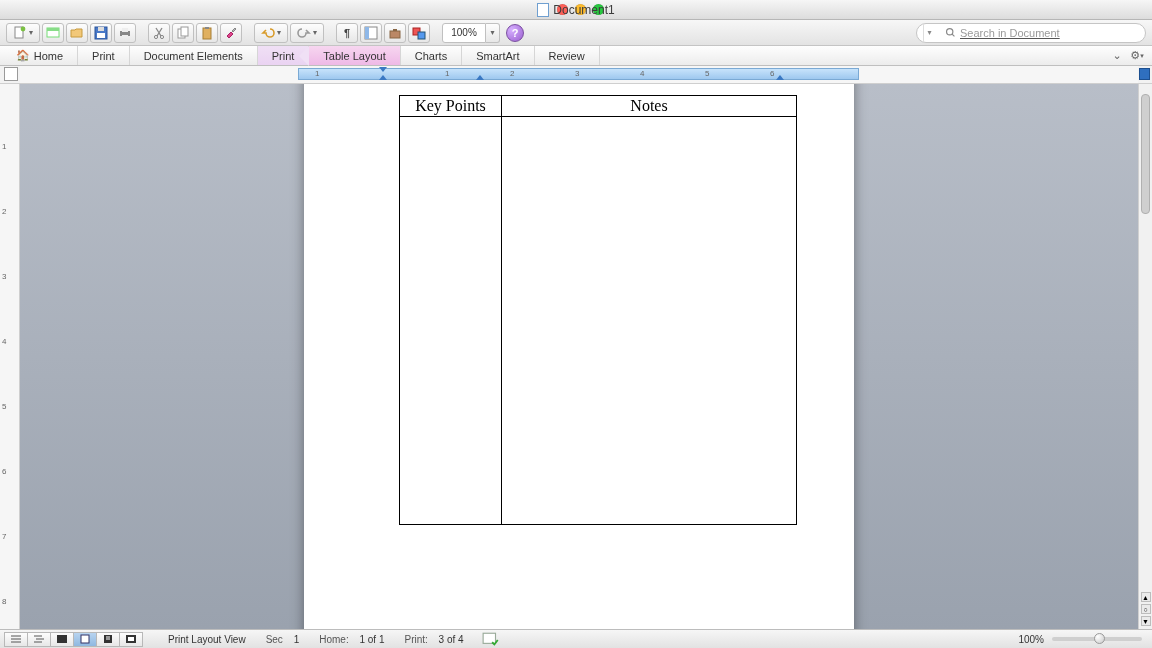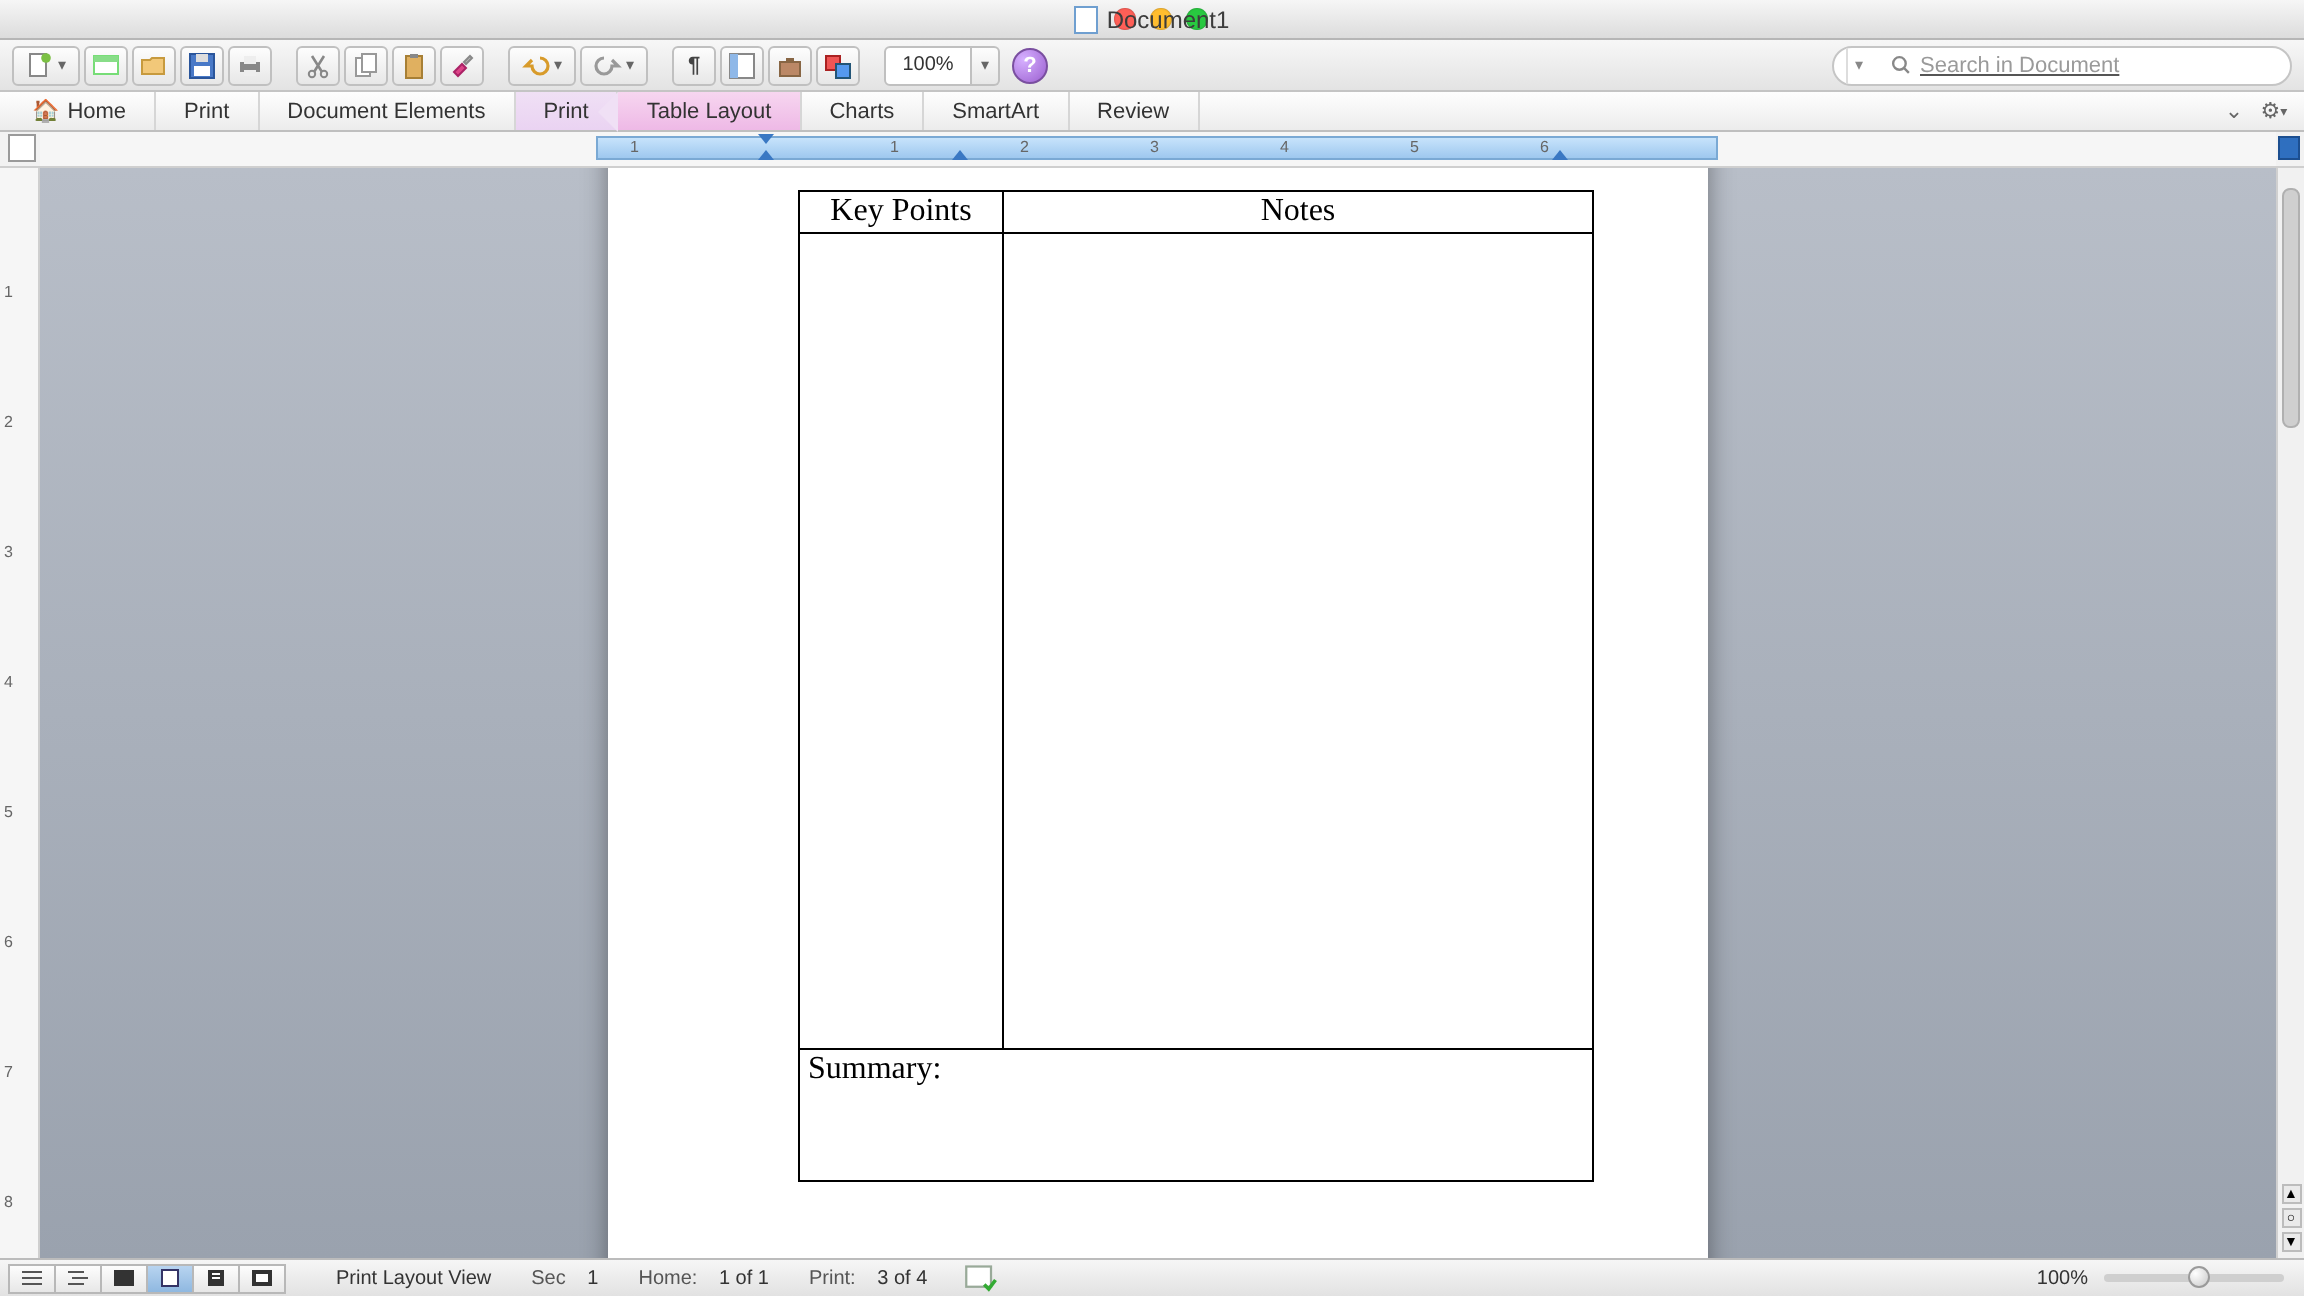--- a/index.html
+++ b/index.html
@@ -481,23 +481,20 @@
     <div class="paper">
       <table class="doc-table">
         <tbody>
             <tr>
           <td class="hdr col-kp">Key Points</td>
           <td class="hdr">Notes</td>
         </tr>
         <tr class="body-row">
           <td class="col-kp"></td>
           <td></td>
-        </tr>
-        <tr class="sum-row">
-          <td colspan="2"><span>Summary:</span></td>
         </tr>
       </tbody>
         </table>
     </div>
   </div>
   <div class="vscroll">
     <div class="thumb"></div>
     <div class="arrow-area">
       <div class="mini-btn">
           <span style="font-size:7px;">▲</span>

